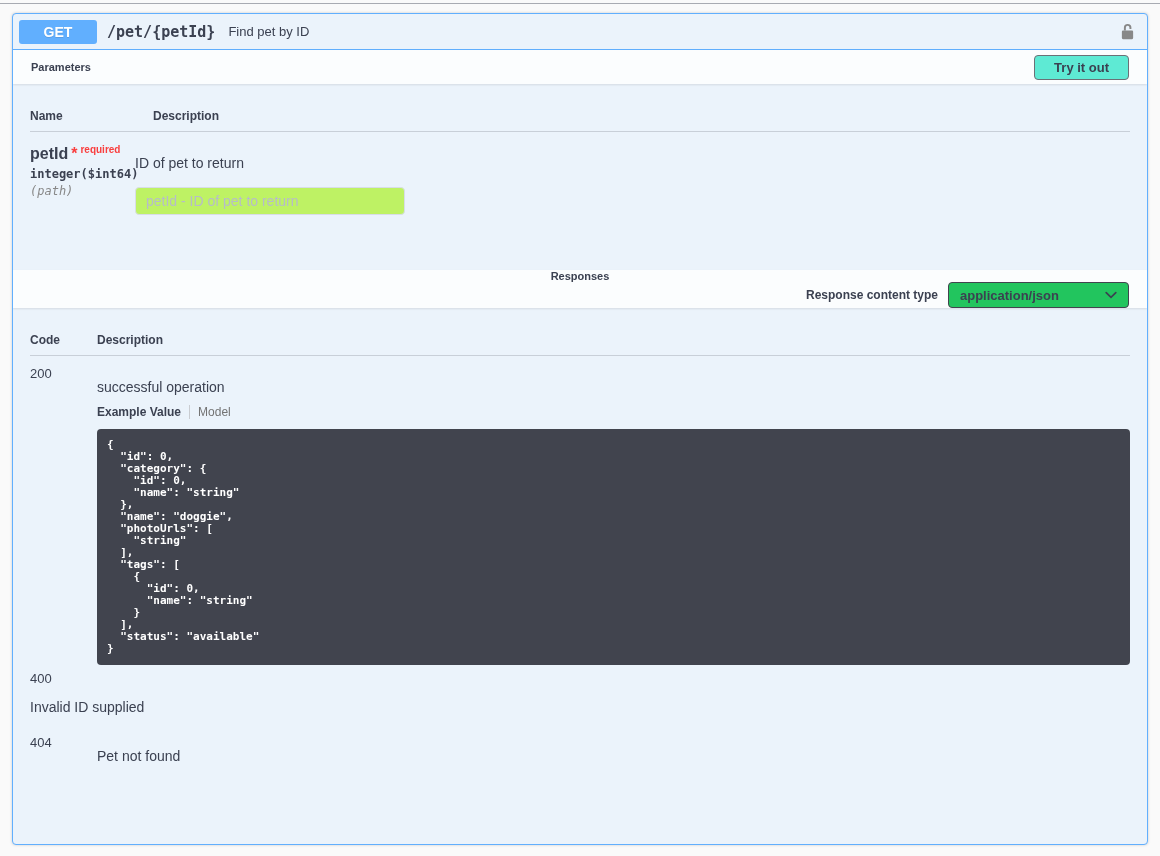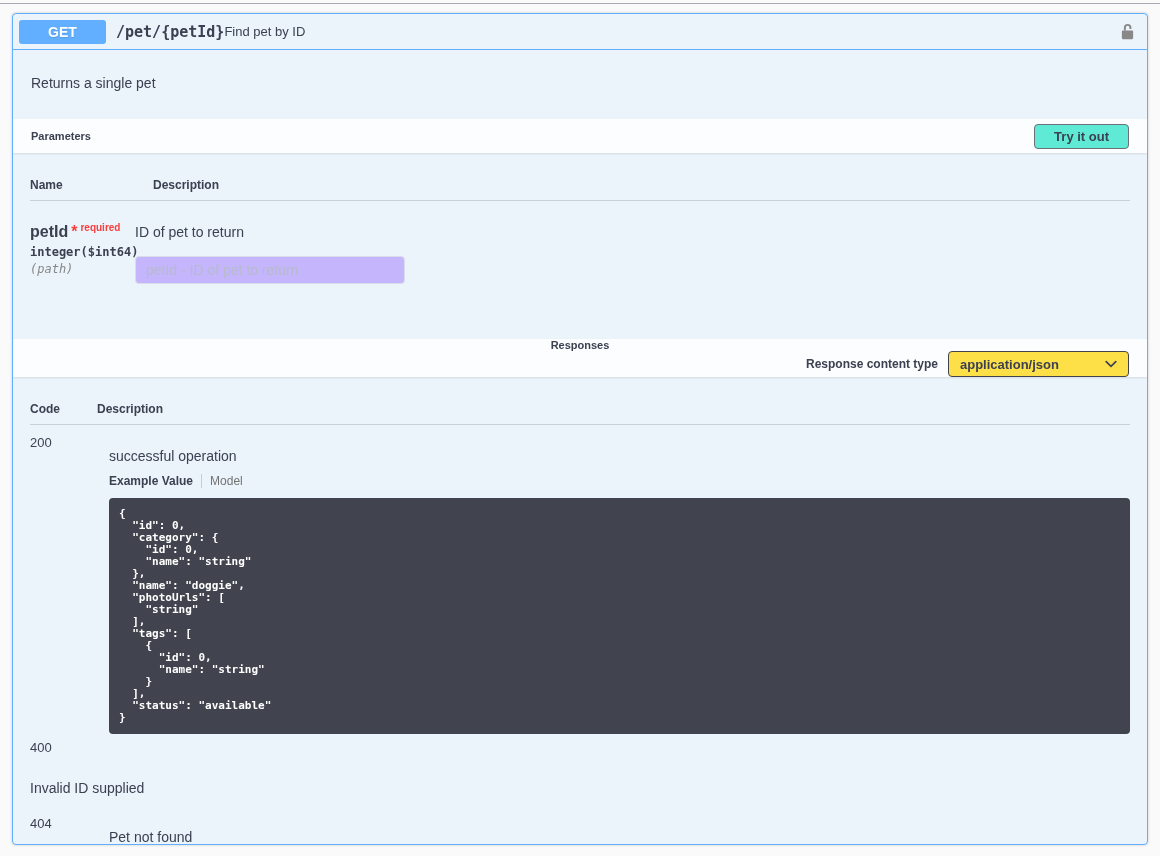--- a/index.html
+++ b/index.html
@@ -14,85 +14,85 @@
     margin:9px 12px 0; height:832px; overflow:hidden;
     border:1px solid #61affe; border-radius:4px;
     background:#ebf3fb; box-shadow:0 0 3px rgba(0,0,0,.19);
   }
   
   .opblock-summary {
     display:flex; align-items:center; height:36px;
     border-bottom:1px solid #61affe; padding:0 12px 0 6px; cursor:pointer;
   }
   .method-badge {
-    width:87px; height:24px; border-radius:3px; background:#61affe;
+    width:78px; height:24px; border-radius:3px; background:#61affe;
     color:#fff; font-weight:bold; font-size:14px;
     display:flex; align-items:center; justify-content:center;
     text-shadow:0 1px 0 rgba(0,0,0,.1); flex:0 0 auto;
   }
   .endpoint-path {
     margin-left:10px; font-family:"DejaVu Sans Mono", monospace;
     font-weight:bold; font-size:15px;
   }
-  .endpoint-summary { margin-left:0; font-size:13px; }
+  .endpoint-summary { margin-left:13px; font-size:13px; }
   .lock-wrap { margin-left:auto; display:flex; align-items:center; cursor:pointer; }
   
   .opblock-description { height:69px; padding:25px 18px 0; font-size:14px; }
   
   .section-header {
     background:rgba(255,255,255,.8); box-shadow:0 1px 2px rgba(0,0,0,.1);
     display:flex; align-items:center; padding:0 18px; position:relative; z-index:1;
   }
   .params-header { height:34px; }
   .responses-header { height:38px;flex-direction:column; }
   .section-title { font-size:11px; font-weight:bold; }
   .try-btn {
     margin-left:auto; background:#5eead4; border:1px solid #6b7076; border-radius:4px;
     font-family:"Liberation Sans", sans-serif; font-weight:bold; font-size:13px;
     color:#3b4151; padding:4px 19px; cursor:pointer; line-height:15px;
   }
   .content-type-wrap { margin-left:auto; display:flex; align-items:center; }
   .ct-label { font-size:12px; font-weight:bold; margin-right:10px; }
   .ct-select {
     width:181px; height:26px; border:1px solid #41444e; border-radius:4px;
-    background:#fde047; display:flex; align-items:center; padding:0 11px;
+    background:#22c55e; display:flex; align-items:center; padding:0 11px;
     font-size:13px; font-weight:bold; cursor:pointer;
   }
   .ct-select .chev { margin-left:auto; display:flex; }
   
   .params-body { height:186px; padding:0 17px; }
   .responses-body { padding:0 17px; }
   .table-head {
     display:flex; font-size:12px; font-weight:bold;
     padding:25px 0 8px; border-bottom:1px solid rgba(59,65,81,.2);
   }
   .col-name { width:123px; }
   .col-code { width:67px; }
   
   .param-row { display:flex; padding-top:13px; }
-  .param-name-cell { width:105px;margin-top:9px; }
+  .param-name-cell { width:105px; }
   .p-name { font-size:16px; font-weight:bold; }
   .req-star { color:#f93e3e; font-weight:bold; margin-left:3px; }
   .req-label { color:#f93e3e; font-size:10px; font-weight:bold;
                position:relative; top:-6px; margin-left:3px; }
   .p-type { font-family:"DejaVu Sans Mono", monospace; font-size:12px;
             font-weight:bold; margin-top:4px; }
   .p-in { font-family:"DejaVu Sans Mono", monospace; font-size:12px;
           font-style:italic; color:#888; margin-top:3px; }
   .param-desc-cell { flex:1; padding-top:10px; }
   .p-desc { font-size:14px; }
   .p-input {
     display:block; margin-top:16px; width:270px; height:28px;
-    border:1px solid #d8dde7; border-radius:4px; background:#c4b5fd;
+    border:1px solid #d8dde7; border-radius:4px; background:#bef264;
     padding:0 10px; font-size:14px; color:#3b4151;
     font-family:"Liberation Sans", sans-serif;
   }
   .p-input::placeholder { color:#b6bcc9; opacity:1; }
   
-  .resp-row { display:flex;gap:12px; }
+  .resp-row { display:flex; }
   .row-200 { padding-top:10px; }
   .row-400 { padding-top:6px;flex-direction:column; }
   .row-404 { padding-top:20px; }
   .resp-code { width:67px; font-size:13px; }
   .resp-desc-cell { flex:1; }
   .resp-desc-text { font-size:14px; padding-top:13px; }
   .tabs { margin-top:10px; display:flex; align-items:center; font-size:12px; }
   .tab-active { font-weight:bold; color:#3b4151; cursor:pointer; }
   .tab-sep { width:1px; height:14px; background:#c9ccd1; margin:0 8px; }
   .tab-inactive { color:#737373; cursor:pointer; }
@@ -115,21 +115,20 @@
     <span class="endpoint-path">/pet/{petId}</span>
     <span class="endpoint-summary">Find pet by ID</span>
     <span class="lock-wrap">
       <svg width="15" height="18" viewBox="0 0 20 24">
         <rect x="2.5" y="10" width="15" height="11.5" rx="1.5" fill="#888"></rect>
         <path d="M6.5 10 V6.2 a3.7 3.7 0 0 1 7.4 0 V8" stroke="#888" stroke-width="2.6" fill="none"></path>
       </svg>
     </span>
   </div>
 
-  <div class="opblock-description">Returns a single pet</div>
 
   <div class="section-header params-header">
     <span class="section-title">Parameters</span>
     <button class="try-btn">Try it out</button>
   </div>
 
   <div class="params-body">
     <div class="table-head">
       <span class="col-name">Name</span>
       <span>Description</span>

